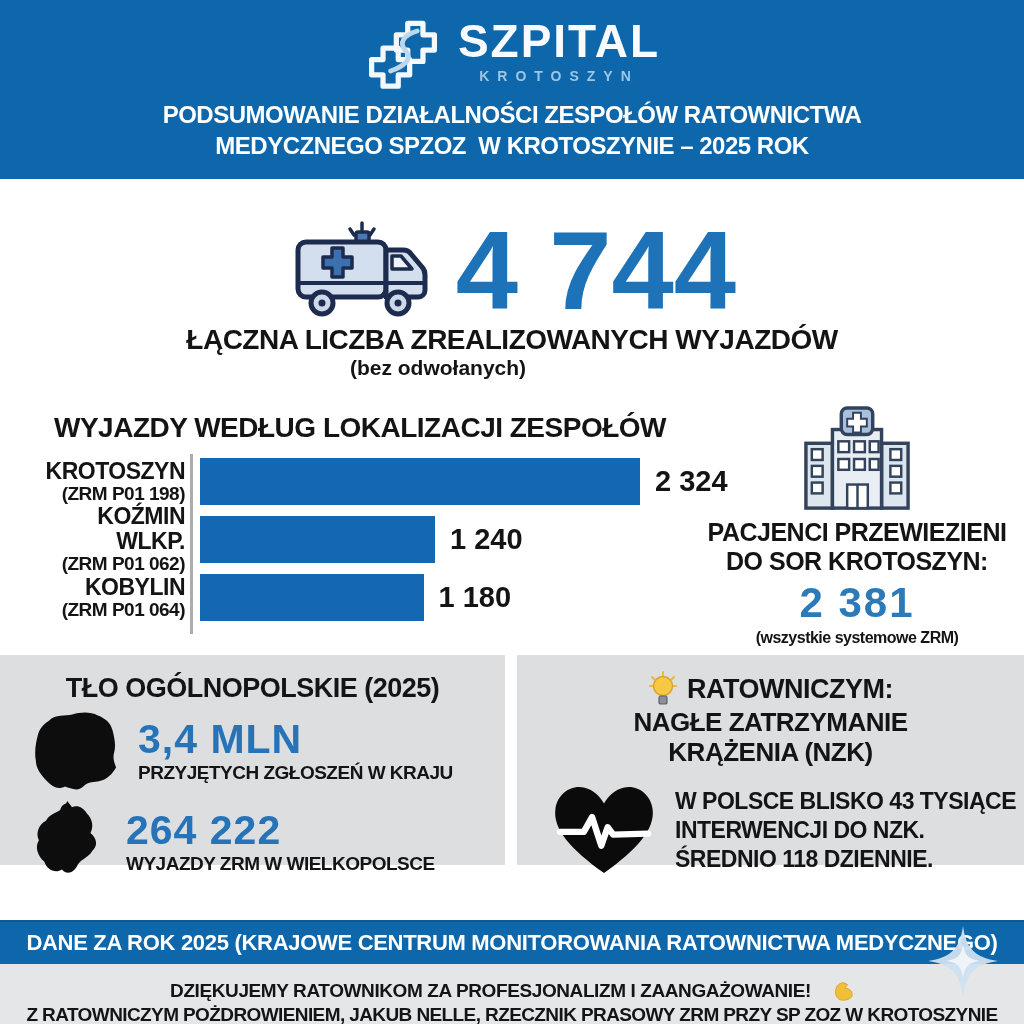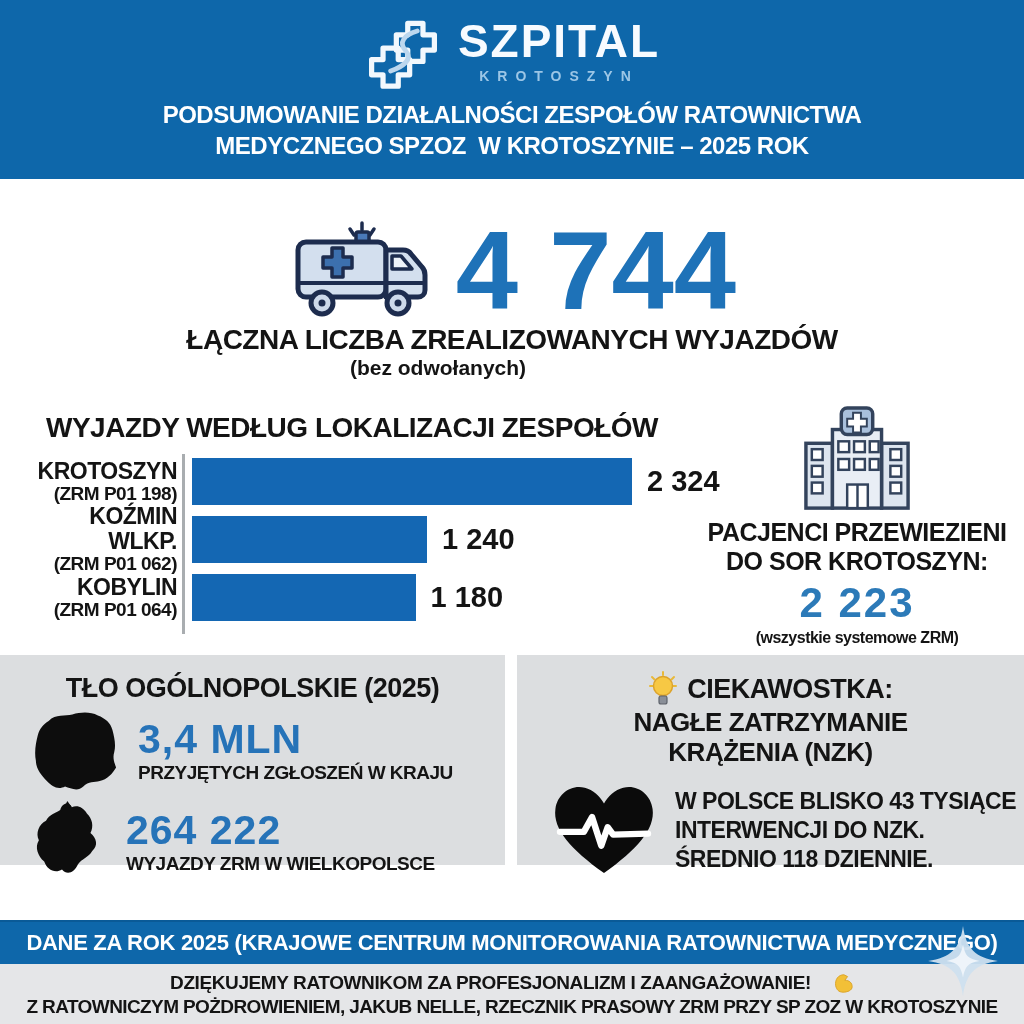--- a/index.html
+++ b/index.html
@@ -20,21 +20,21 @@
   .header-title div{white-space:pre;}
   
   .total-row{position:absolute;top:218px;left:0;width:1024px;display:flex;
     justify-content:center;align-items:center;gap:18px;}
   .total-value{font-size:112px;font-weight:800;color:#1e72b8;line-height:0.95;letter-spacing:0px;}
   .total-label{position:absolute;top:324px;left:0;width:1024px;text-align:center;
     font-size:28px;font-weight:bold;letter-spacing:-0.5px;color:#141414;}
   .total-sub{position:absolute;top:356px;left:0;width:876px;text-align:center;
     font-size:21px;font-weight:bold;color:#141414;}
   
-  .chart{position:absolute;top:412px;left:22px;width:660px;}
+  .chart{position:absolute;top:412px;left:30px;width:660px;}
   .chart-title{text-align:center;font-size:28px;font-weight:bold;letter-spacing:-0.5px;}
   .chart-body{position:relative;margin-top:14px;}
   .axis{position:absolute;left:160px;top:-4px;width:3px;height:180px;background:#a9adb0;}
   .chart-row{display:flex;align-items:center;height:47px;margin-bottom:11px;}
   .row-label{width:155px;text-align:right;padding-right:9px;line-height:1.08;flex:none;}
   .row-name{font-size:23px;font-weight:bold;letter-spacing:-0.5px;}
   .row-code{font-size:19px;font-weight:bold;letter-spacing:-0.5px;}
   .bar-wrap{width:440px;display:flex;align-items:center;flex:none;margin-left:6px;}
   .bar{height:47px;background:#1467b3;flex:none;}
   .bar-value{margin-left:15px;font-size:29px;font-weight:bold;white-space:nowrap;}
@@ -56,21 +56,21 @@
   .fact-title{font-size:27px;font-weight:bold;letter-spacing:-0.5px;}
   .fact-sub{text-align:center;font-size:26px;font-weight:bold;line-height:1.16;letter-spacing:-0.5px;}
   .fact-row{display:flex;align-items:center;margin-top:14px;margin-left:32px;}
   .fact-text{font-size:23px;font-weight:bold;line-height:1.25;margin-left:16px;letter-spacing:-0.5px;}
   
   .footer-bar{position:absolute;top:920px;left:0;width:1024px;height:44px;background:#0e67aa;
     display:flex;align-items:center;justify-content:center;color:#ffffff;
     font-size:22px;font-weight:bold;letter-spacing:-0.3px;border-top:2px solid #0a5a97;box-sizing:border-box;}
   .footer-strip{position:absolute;top:964px;left:0;width:1024px;height:60px;background:#e5e6e8;
     text-align:center;color:#141414;font-weight:bold;}
-  .thanks-line{font-size:19px;margin-top:8px;letter-spacing:-0.4px;display:flex;
+  .thanks-line{font-size:19px;margin-top:16px;letter-spacing:-0.4px;display:flex;
     justify-content:center;align-items:center;gap:21px;}
   .sig-line{font-size:19px;margin-top:2px;letter-spacing:-0.6px;white-space:nowrap;}
   .sparkle{position:absolute;top:924px;left:926px;width:74px;height:74px;z-index:5;}
   .icon-inline{display:inline-flex;align-items:center;}
 </style>
 </head>
 <body>
 
 <div class="header">
   <div class="logo-row">
@@ -178,21 +178,21 @@
         <rect x="94" y="46" width="11" height="11"></rect>
           <rect x="94" y="63" width="11" height="11"></rect>
           <rect x="94" y="80" width="11" height="11"></rect>
         <rect x="50" y="82" width="21" height="24"></rect>
       </g>
       <line x1="60.5" y1="82" x2="60.5" y2="106" stroke="#33435c" stroke-width="2.5"></line>
     </svg>
   </span>
   <div class="sor-line">PACJENCI PRZEWIEZIENI</div>
   <div class="sor-line">DO SOR KROTOSZYN:</div>
-  <div class="sor-value">2 223</div>
+  <div class="sor-value">2 381</div>
   <div class="sor-note">(wszystkie systemowe ZRM)</div>
 </div>
 
 <div class="box box-left">
   <div class="box-title">TŁO OGÓLNOPOLSKIE (2025)</div>
 
   <div class="stat-row">
     <span class="icon-inline">
       <svg width="92" height="82" viewBox="0 0 100 90">
         <path d="M20,12 C28,4 38,7 46,5 C56,2 66,2 74,6 C82,9 88,14 90,22 C92,30 94,38 92,46
@@ -230,21 +230,21 @@
           <line x1="15" y1="1" x2="15" y2="4"></line>
           <line x1="4" y1="6" x2="6.5" y2="8.5"></line>
           <line x1="26" y1="6" x2="23.5" y2="8.5"></line>
           <line x1="2" y1="15" x2="5" y2="15"></line>
           <line x1="28" y1="15" x2="25" y2="15"></line>
         </g>
         <circle cx="15" cy="15" r="9.5" fill="#f7c844" stroke="#dca32c" stroke-width="1.5"></circle>
         <rect x="11" y="25" width="8" height="8" rx="2" fill="#8a8f98" stroke="#5e636b" stroke-width="1.2"></rect>
       </svg>
     </span>
-    <span class="fact-title">CIEKAWOSTKA:</span>
+    <span class="fact-title">RATOWNICZYM:</span>
   </div>
   <div class="fact-sub">
     <div>NAGŁE ZATRZYMANIE</div>
     <div>KRĄŻENIA (NZK)</div>
   </div>
   <div class="fact-row">
     <span class="icon-inline">
       <svg width="110" height="98" viewBox="0 0 120 106">
         <path d="M60,100 C24,74 4,52 7,30 C9,14 24,3 39,7 C48,9 56,17 60,24 C64,17 72,9 81,7
                  C96,3 111,14 113,30 C116,52 96,74 60,100 Z" fill="#0b0b0b"></path>

